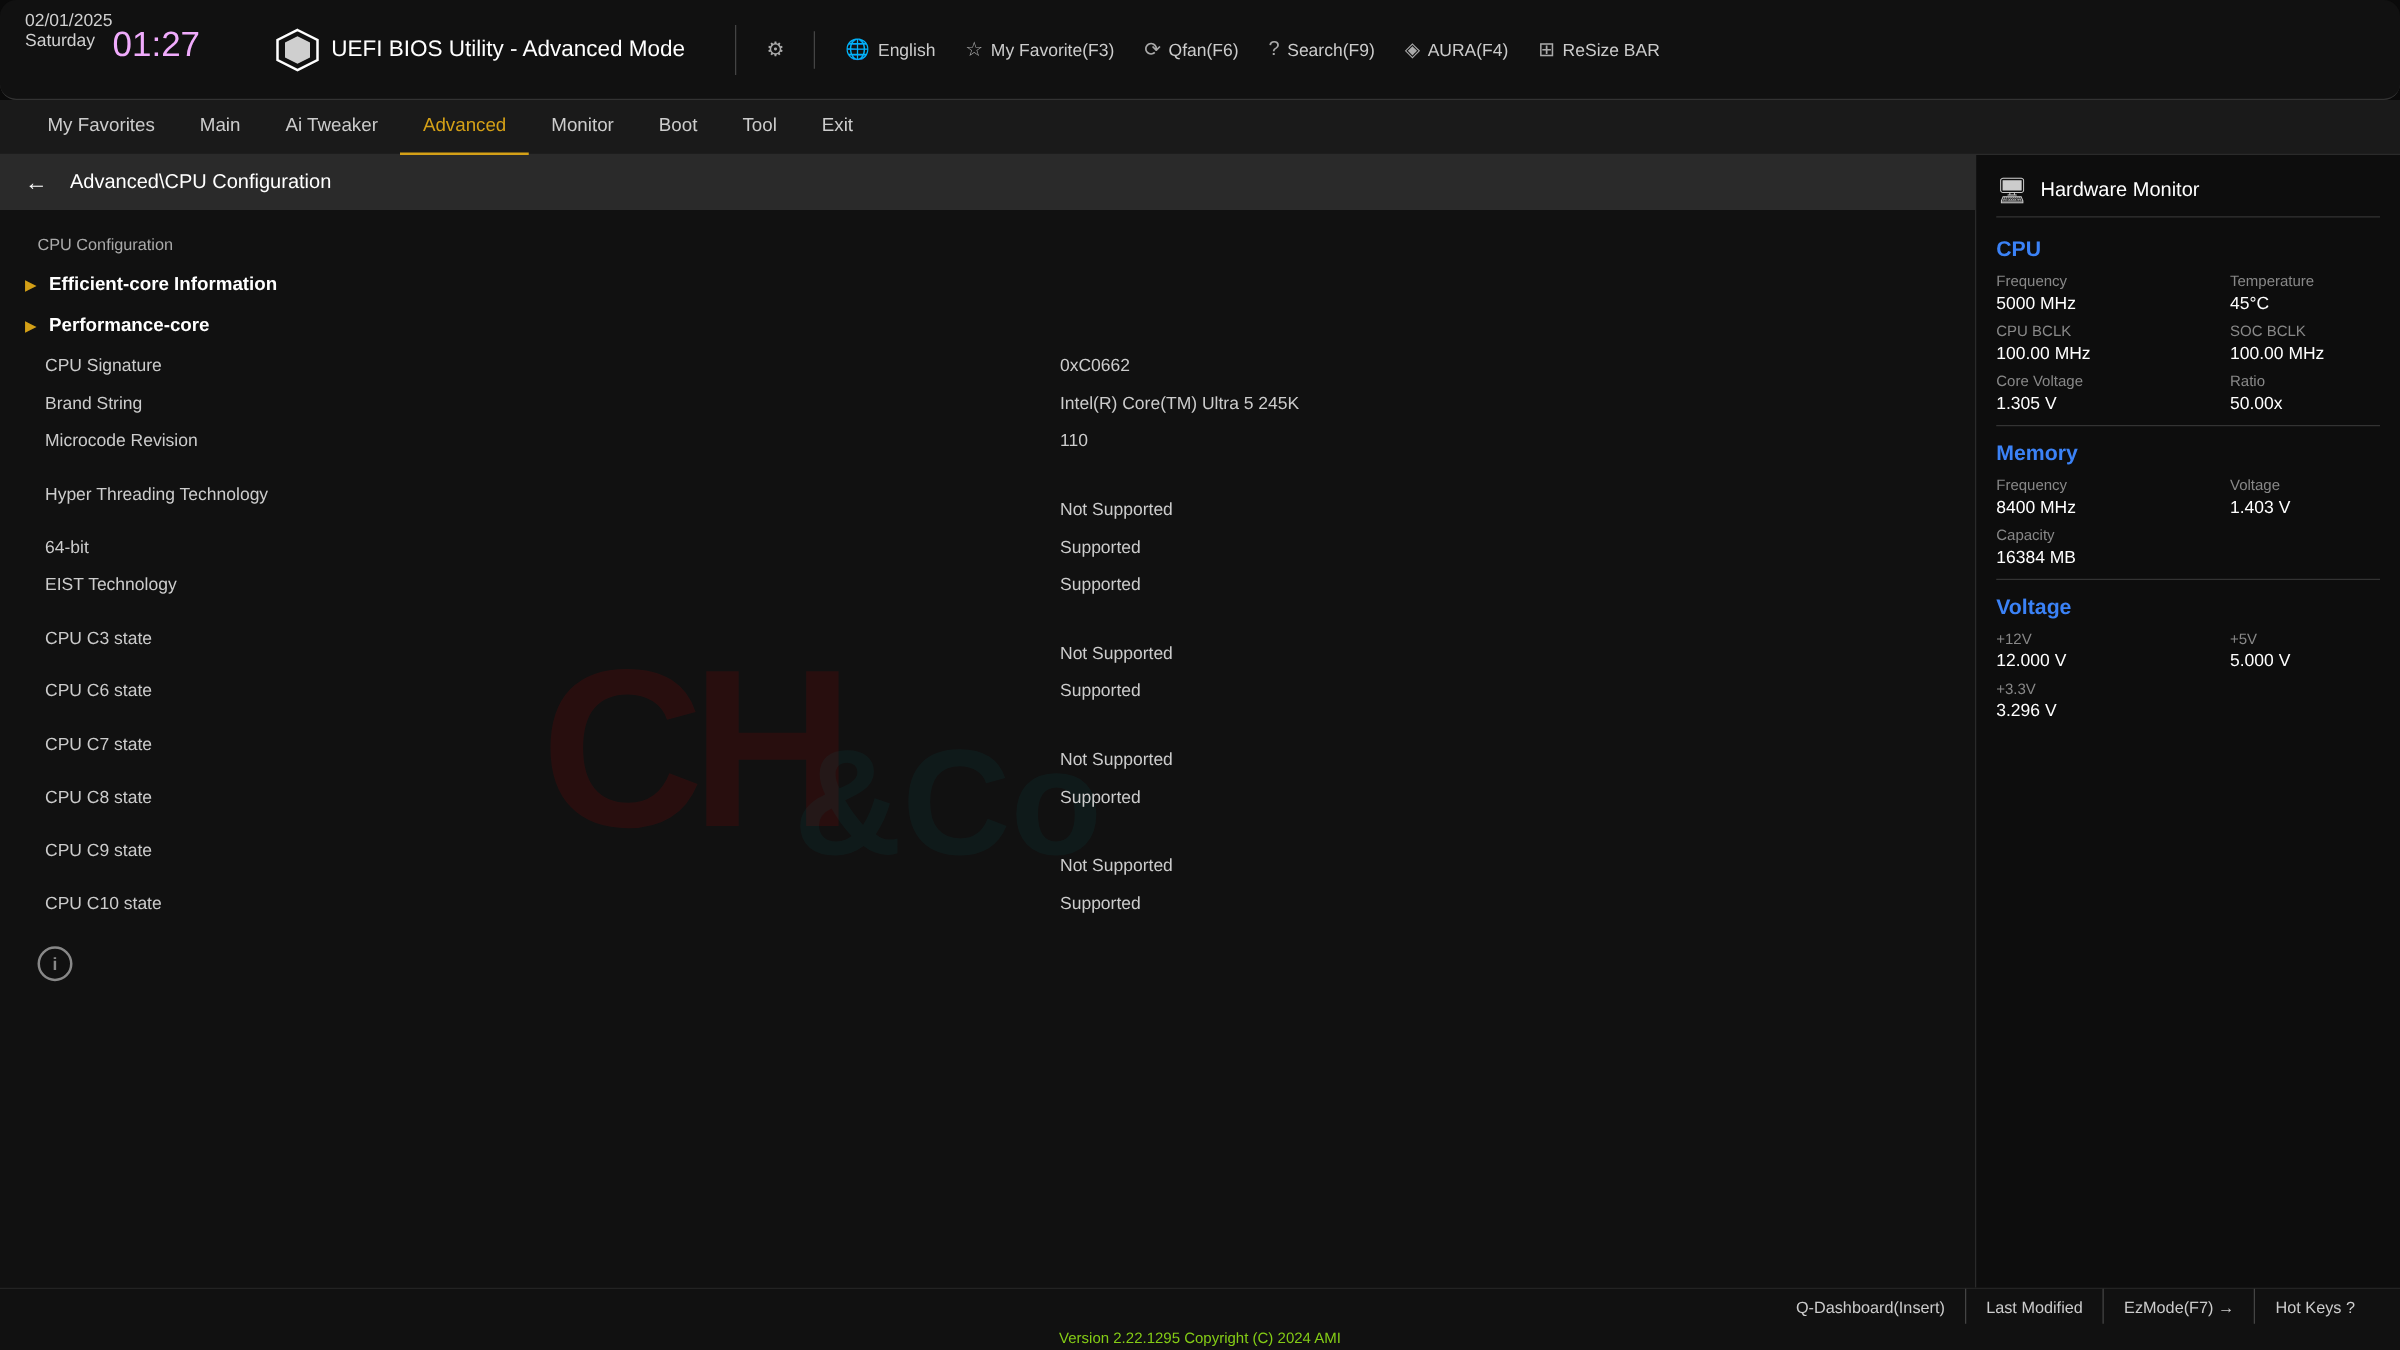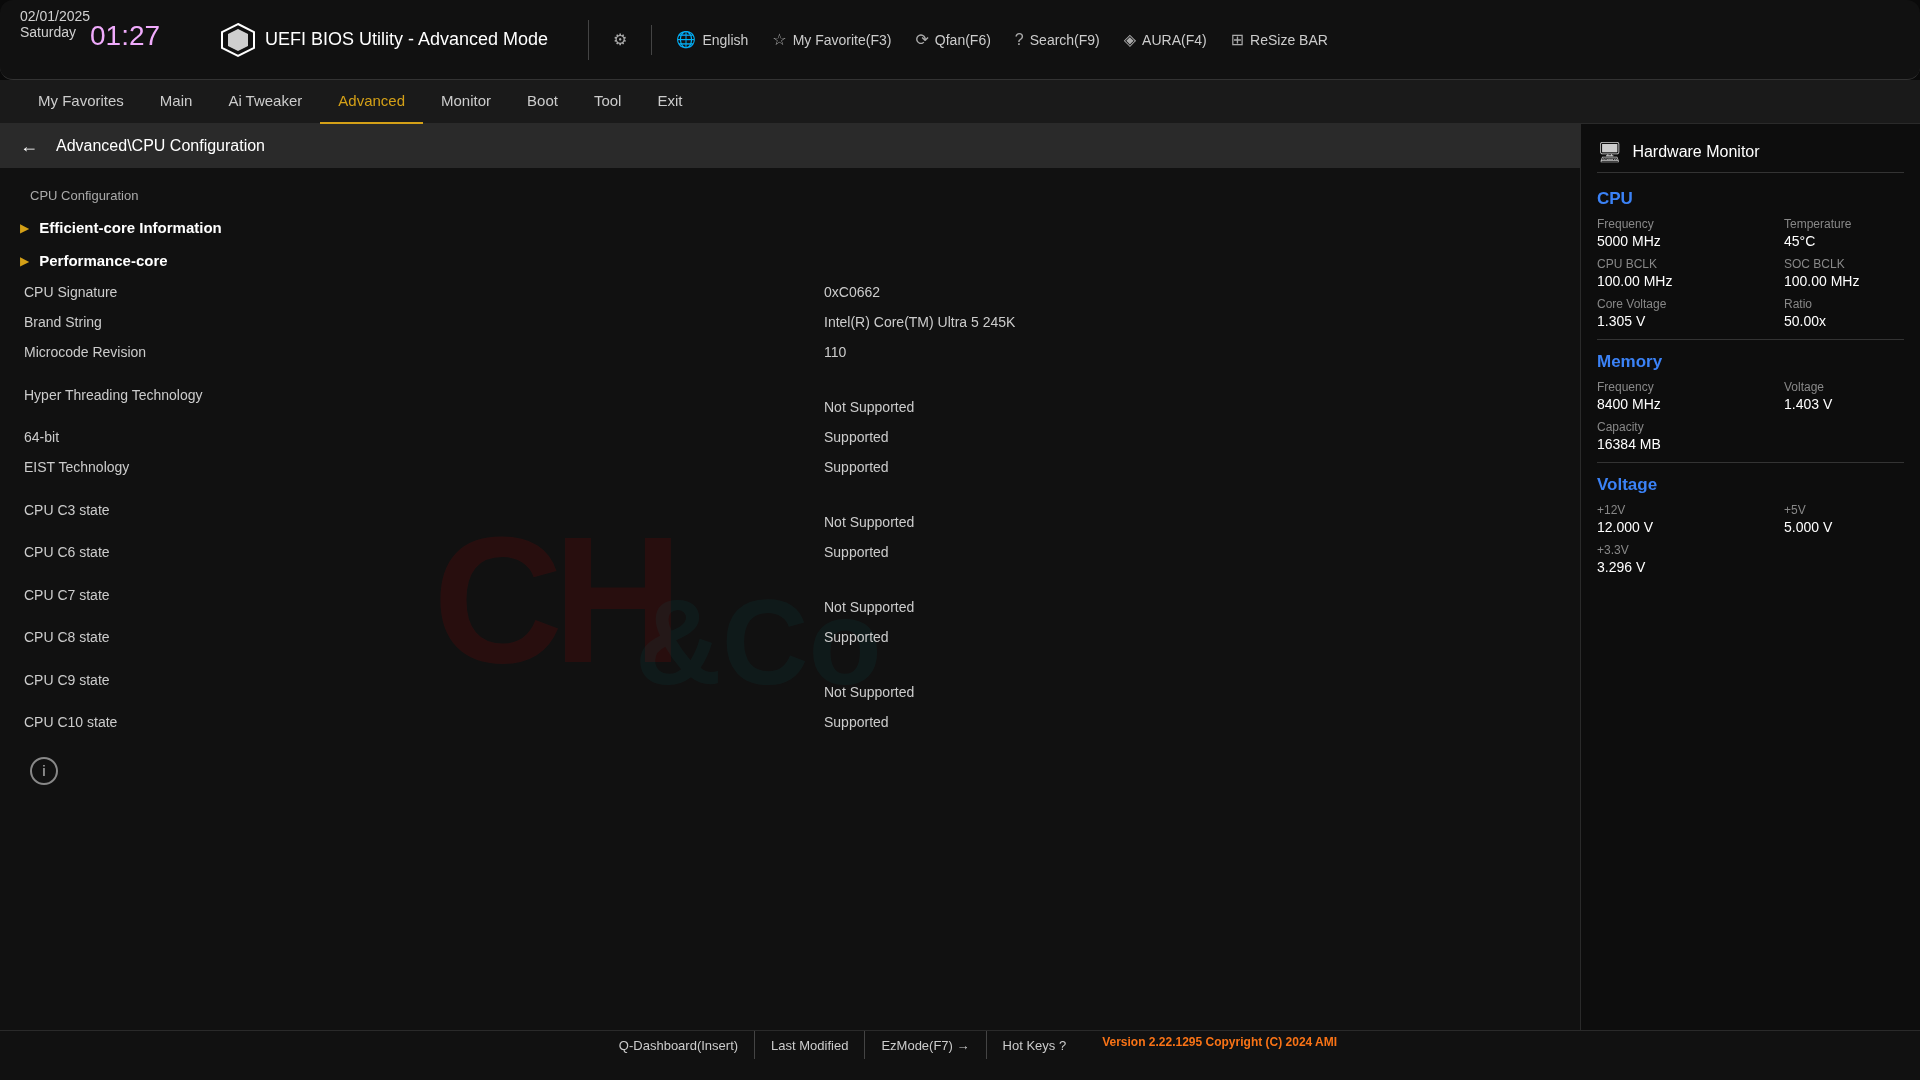--- a/index.html
+++ b/index.html
@@ -186,23 +186,24 @@
     }
     .expandable-label {
       font-size: 15px;
       font-weight: 600;
       color: #fff;
     }
 
     .config-row {
       display: flex;
       align-items: center;
-      padding: 7px 24px;
+      padding: 7px 36px;
       position: relative;
       z-index: 1;
+      gap: 12px;
     }
     .config-key {
       color: #ccc;
       font-size: 14px;
       min-width: 350px;
     }
     .config-value {
       color: #ccc;
       font-size: 14px;
       margin-left: 450px;
@@ -285,21 +286,21 @@
       font-size: 14px;
       font-weight: 500;
     }
 
     
     #footer {
       background: #111;
       height: 50px;
       border-top: 1px solid #2a2a2a;
       display: flex;
-      flex-direction: row;
+      flex-direction: column;
       justify-content: center;
     }
     #footer-top {
       display: flex;
       justify-content: flex-end;
       align-items: center;
       padding: 0 20px;
       gap: 0;
       height: 28px;
     }
@@ -309,27 +310,26 @@
       cursor: pointer;
       padding: 0 16px;
       height: 28px;
       display: flex;
       align-items: center;
       border-right: 1px solid #444;
     }
     .footer-btn:last-child { border-right: none; }
     #footer-bottom {
       text-align: right;
-      color: #f97316;
+      color: #84cc16;
       font-size: 12px;
       height: 22px;
       display: flex;
       align-items: center;
       justify-content: center;
-      font-weight: bold;
     }
 
     
     #config-content::-webkit-scrollbar { width: 6px; }
     #config-content::-webkit-scrollbar-track { background: #111; }
     #config-content::-webkit-scrollbar-thumb { background: #333; }
   </style>
 </head>
 <body>
 

